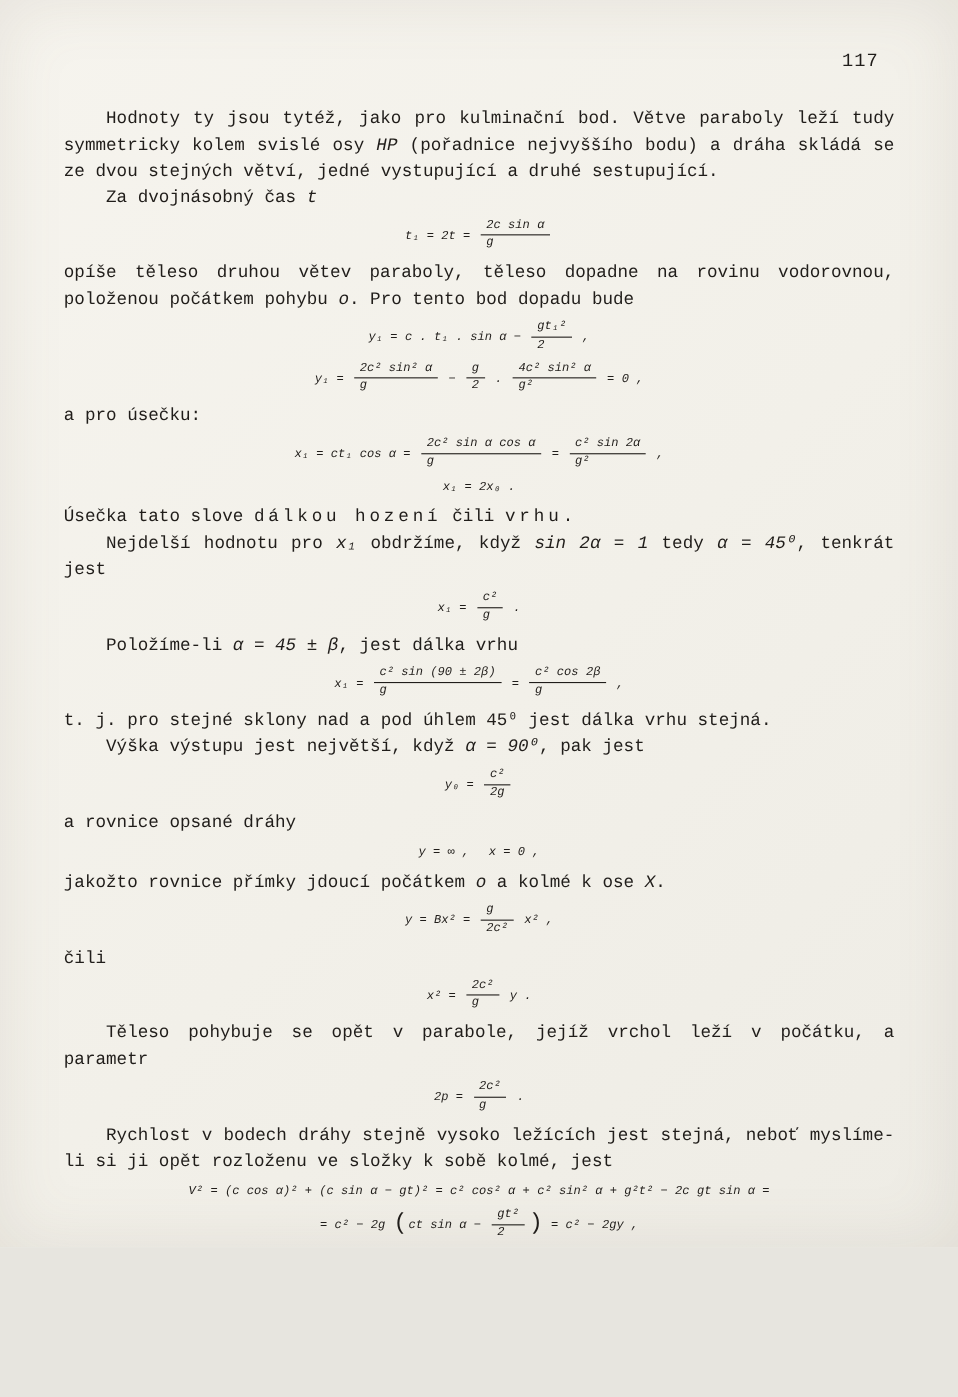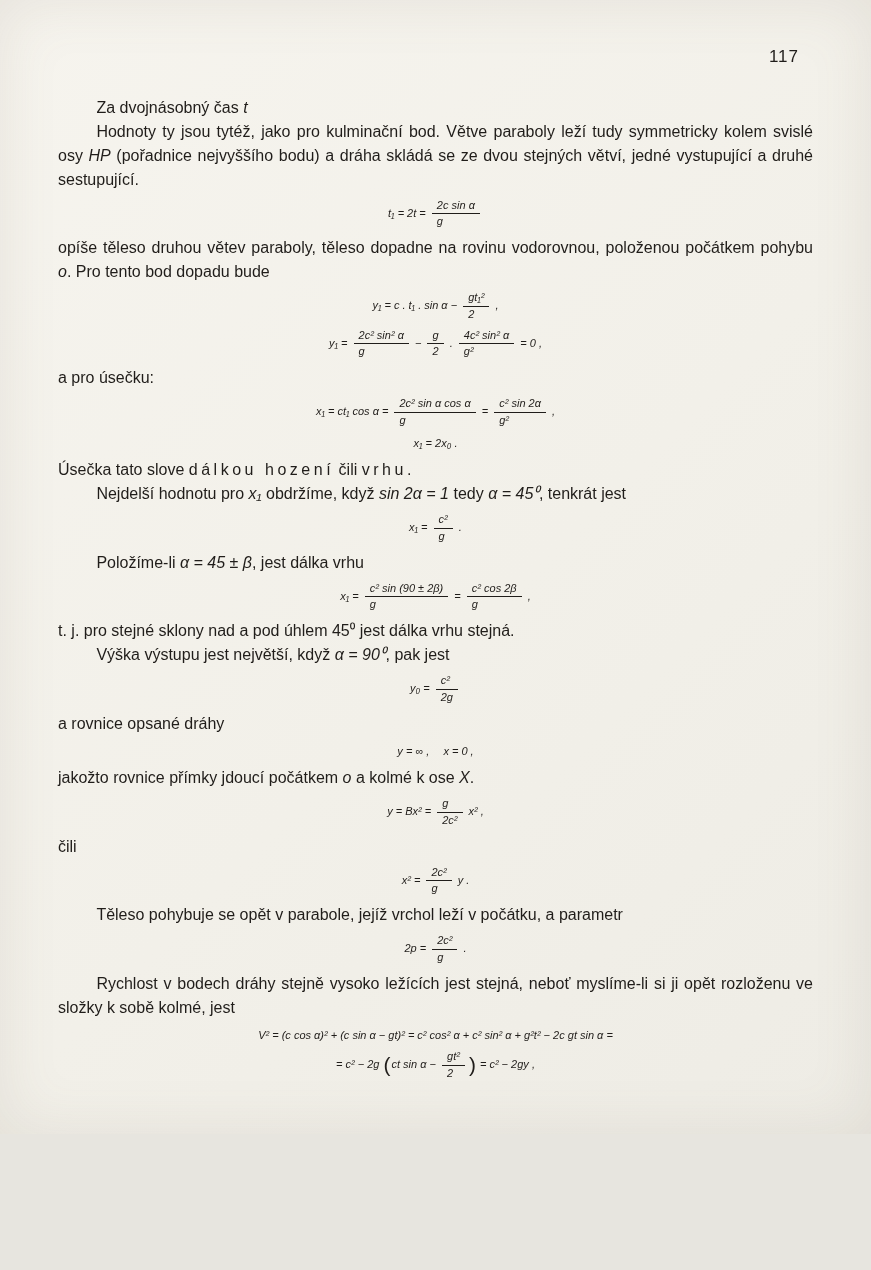--- a/index.html
+++ b/index.html
@@ -10,21 +10,21 @@
   .page {
     position: relative;
     width: 871px;
     height: 1134px;
     margin: 0 auto;
     box-sizing: border-box;
     padding: 44px 58px 40px 58px;
     background: linear-gradient(135deg, #f6f4ee 0%, #f2f0e9 55%, #eeece5 100%);
     box-shadow: inset 0 0 60px rgba(120,110,90,0.12);
     color: #201d1a;
-    font-family: Liberation Sans, sans-serif;
+    font-family: Liberation Mono, monospace;
     font-size: 16px;
     line-height: 1.5;
     overflow: hidden;
   }
   .pagenum {
     text-align: right;
     font-size: 17px;
     padding-right: 14px;
     margin-bottom: 26px;
     letter-spacing: 1px;
@@ -66,22 +66,22 @@
     line-height: 1;
     padding: 0 1px;
   }
 </style>
 </head>
 <body>
 
 <div class="page">
   <div class="pagenum">117</div>
   <main>
+      <p class="para indent"><span>Hodnoty ty jsou tytéž, jako pro kulminační bod. Větve paraboly leží tudy symmetricky kolem svislé osy </span><span class="it">HP</span><span> (pořadnice nejvyššího bodu) a dráha skládá se ze dvou stejných větví, jedné vystupující a druhé sestupující.</span></p>
       <p class="para indent"><span>Za dvojnásobný čas </span><span class="it">t</span></p>
-      <p class="para indent"><span>Hodnoty ty jsou tytéž, jako pro kulminační bod. Větve paraboly leží tudy symmetricky kolem svislé osy </span><span class="it">HP</span><span> (pořadnice nejvyššího bodu) a dráha skládá se ze dvou stejných větví, jedné vystupující a druhé sestupující.</span></p>
       <div class="formula"><span class="mtext">t₁ = 2t = </span><span class="frac"><span class="num">2c sin α</span><span class="den">g</span></span></div>
       <p class="para"><span>opíše těleso druhou větev paraboly, těleso dopadne na rovinu vodorovnou, položenou počátkem pohybu </span><span class="it">o</span><span>. Pro tento bod dopadu bude</span></p>
       <div class="formula"><span class="mtext">y₁ = c . t₁ . sin α − </span><span class="frac"><span class="num">gt₁²</span><span class="den">2</span></span><span class="mtext"> ,</span></div>
       <div class="formula"><span class="mtext">y₁ = </span><span class="frac"><span class="num">2c² sin² α</span><span class="den">g</span></span><span class="mtext"> − </span><span class="frac"><span class="num">g</span><span class="den">2</span></span><span class="mtext"> . </span><span class="frac"><span class="num">4c² sin² α</span><span class="den">g²</span></span><span class="mtext"> = 0 ,</span></div>
       <p class="para"><span>a pro úsečku:</span></p>
       <div class="formula"><span class="mtext">x₁ = ct₁ cos α = </span><span class="frac"><span class="num">2c² sin α cos α</span><span class="den">g</span></span><span class="mtext"> = </span><span class="frac"><span class="num">c² sin 2α</span><span class="den">g²</span></span><span class="mtext"> ,</span></div>
       <div class="formula"><span class="mtext">x₁ = 2x₀ .</span></div>
       <p class="para"><span>Úsečka tato slove </span><span class="spaced">dálkou hození</span><span> čili </span><span class="spaced">vrhu</span><span>.</span></p>
       <p class="para indent"><span>Nejdelší hodnotu pro </span><span class="it">x₁</span><span> obdržíme, když </span><span class="it">sin 2α = 1</span><span> tedy </span><span class="it">α = 45⁰</span><span>, tenkrát jest</span></p>
       <div class="formula"><span class="mtext">x₁ = </span><span class="frac"><span class="num">c²</span><span class="den">g</span></span><span class="mtext"> .</span></div>

